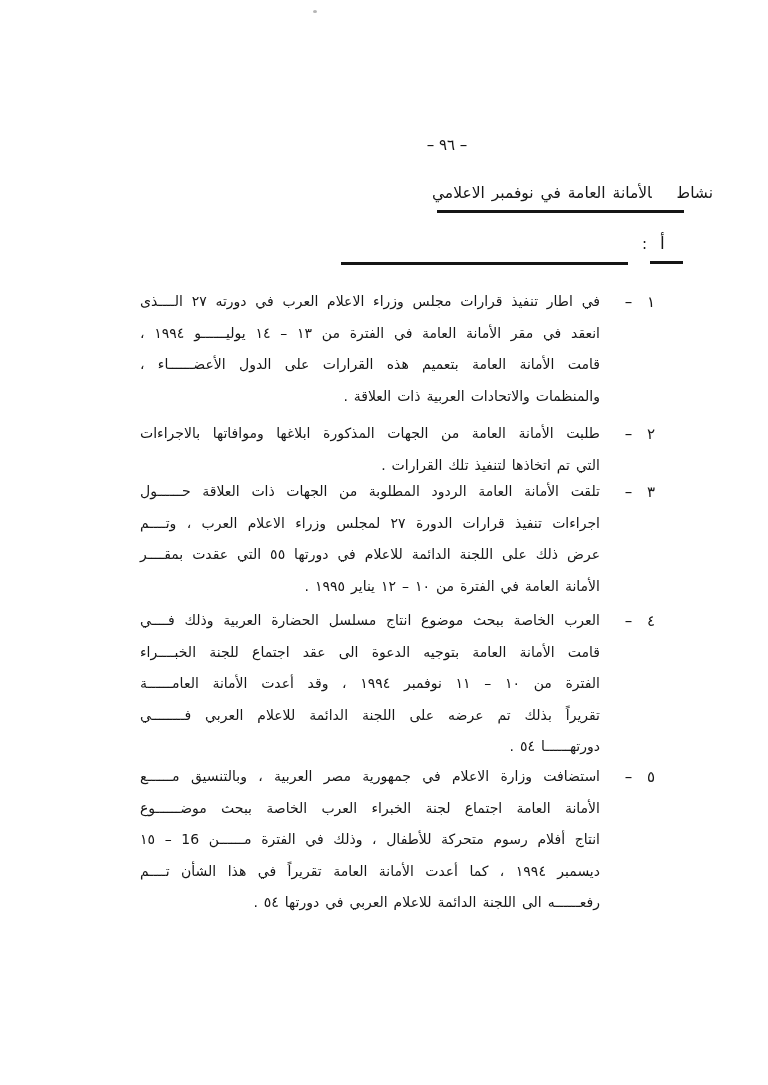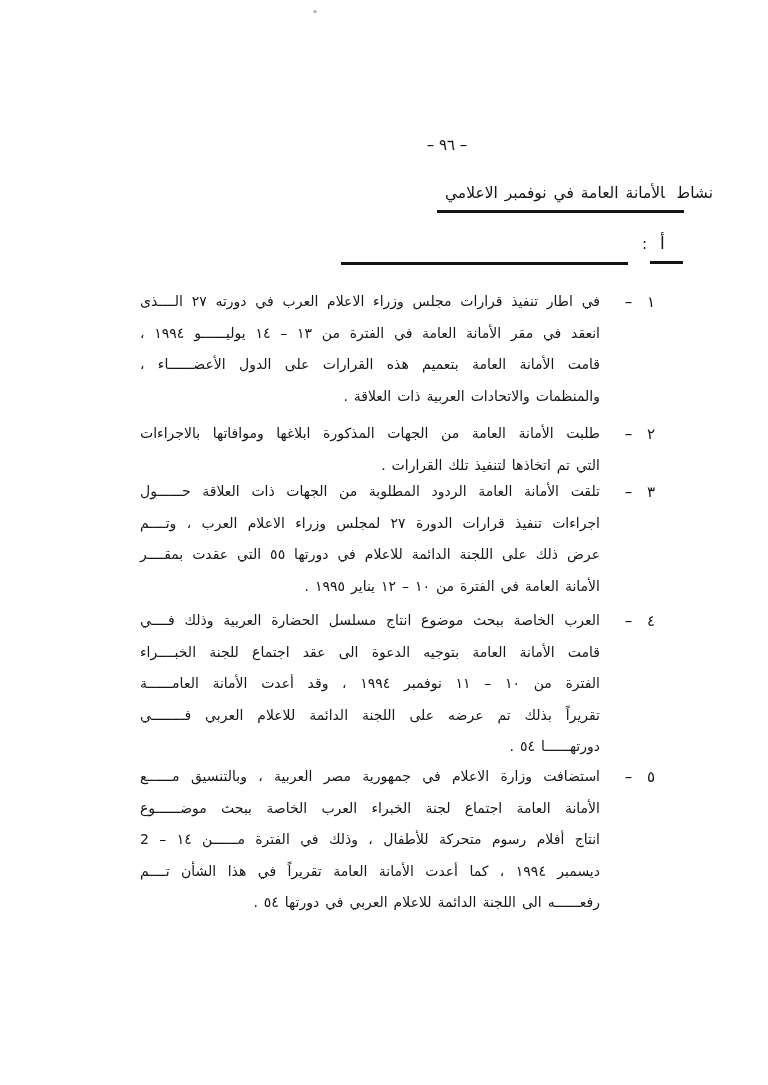--- a/index.html
+++ b/index.html
@@ -21,21 +21,21 @@
   .page-number {
     position: absolute; top: 137px; left: 404px; width: 86px;
     text-align: center; font-size: 15px; line-height: 17px;
     letter-spacing: 1px; direction: rtl;
   }
   .heading {
     position: absolute; top: 183px; right: 55px;
     direction: rtl; font-size: 15.5px; line-height: 20px;
     word-spacing: 2px; white-space: nowrap;
   }
-  .heading .w1 { margin-left: 13px; }
+  .heading .w1 { margin-left: 26px; }
   .rule { position: absolute; height: 2.5px; background: #151515; }
   .heading-underline { top: 210px; left: 437px; width: 247px; }
   .sec-letter {
     position: absolute; top: 232px; left: 660px;
     font-size: 17px; line-height: 22px;
   }
   .sec-letter-underline { top: 261px; left: 650px; width: 33px; }
   .sec-colon {
     position: absolute; top: 233px; left: 642px;
     font-size: 15px; line-height: 22px;
@@ -124,19 +124,19 @@
       <div class="line">تقريراً بذلك تم عرضه على اللجنة الدائمة للاعلام العربي فــــــــي</div>
       <div class="line end">دورتهــــــا ٥٤ .</div>
     </div>
   </div>
 
   <div class="para p5">
     <div class="num">٥ –</div>
     <div class="lines">
       <div class="line">استضافت وزارة الاعلام في جمهورية مصر العربية ، وبالتنسيق مــــــع</div>
       <div class="line">الأمانة العامة اجتماع لجنة الخبراء العرب الخاصة ببحث موضــــــوع</div>
-      <div class="line">انتاج أفلام رسوم متحركة للأطفال ، وذلك في الفترة مــــــن ١٤ – 2</div>
+      <div class="line">انتاج أفلام رسوم متحركة للأطفال ، وذلك في الفترة مــــــن 16 – ١٥</div>
       <div class="line">ديسمبر ١٩٩٤ ، كما أعدت الأمانة العامة تقريراً في هذا الشأن تــــم</div>
       <div class="line end">رفعــــــه الى اللجنة الدائمة للاعلام العربي في دورتها ٥٤ .</div>
     </div>
   </div>
 
 </div>
 
 </body></html>

